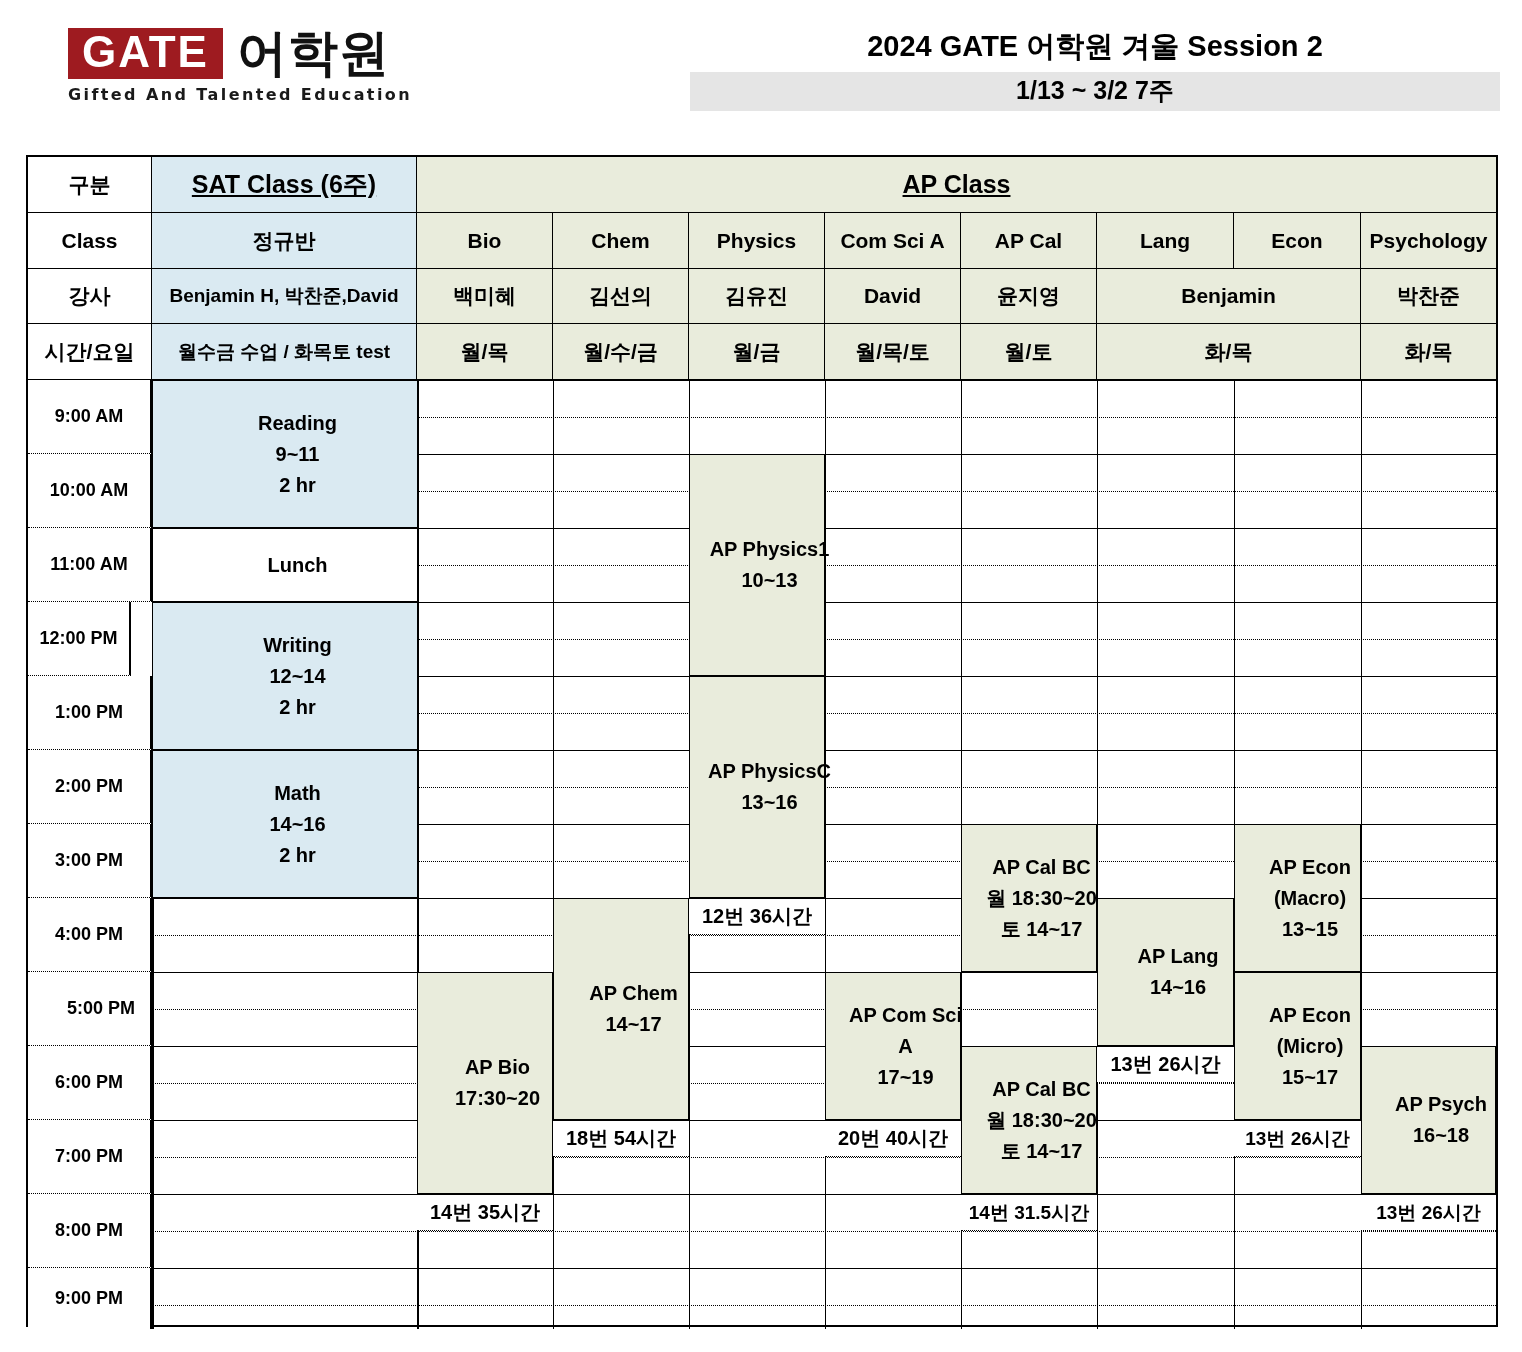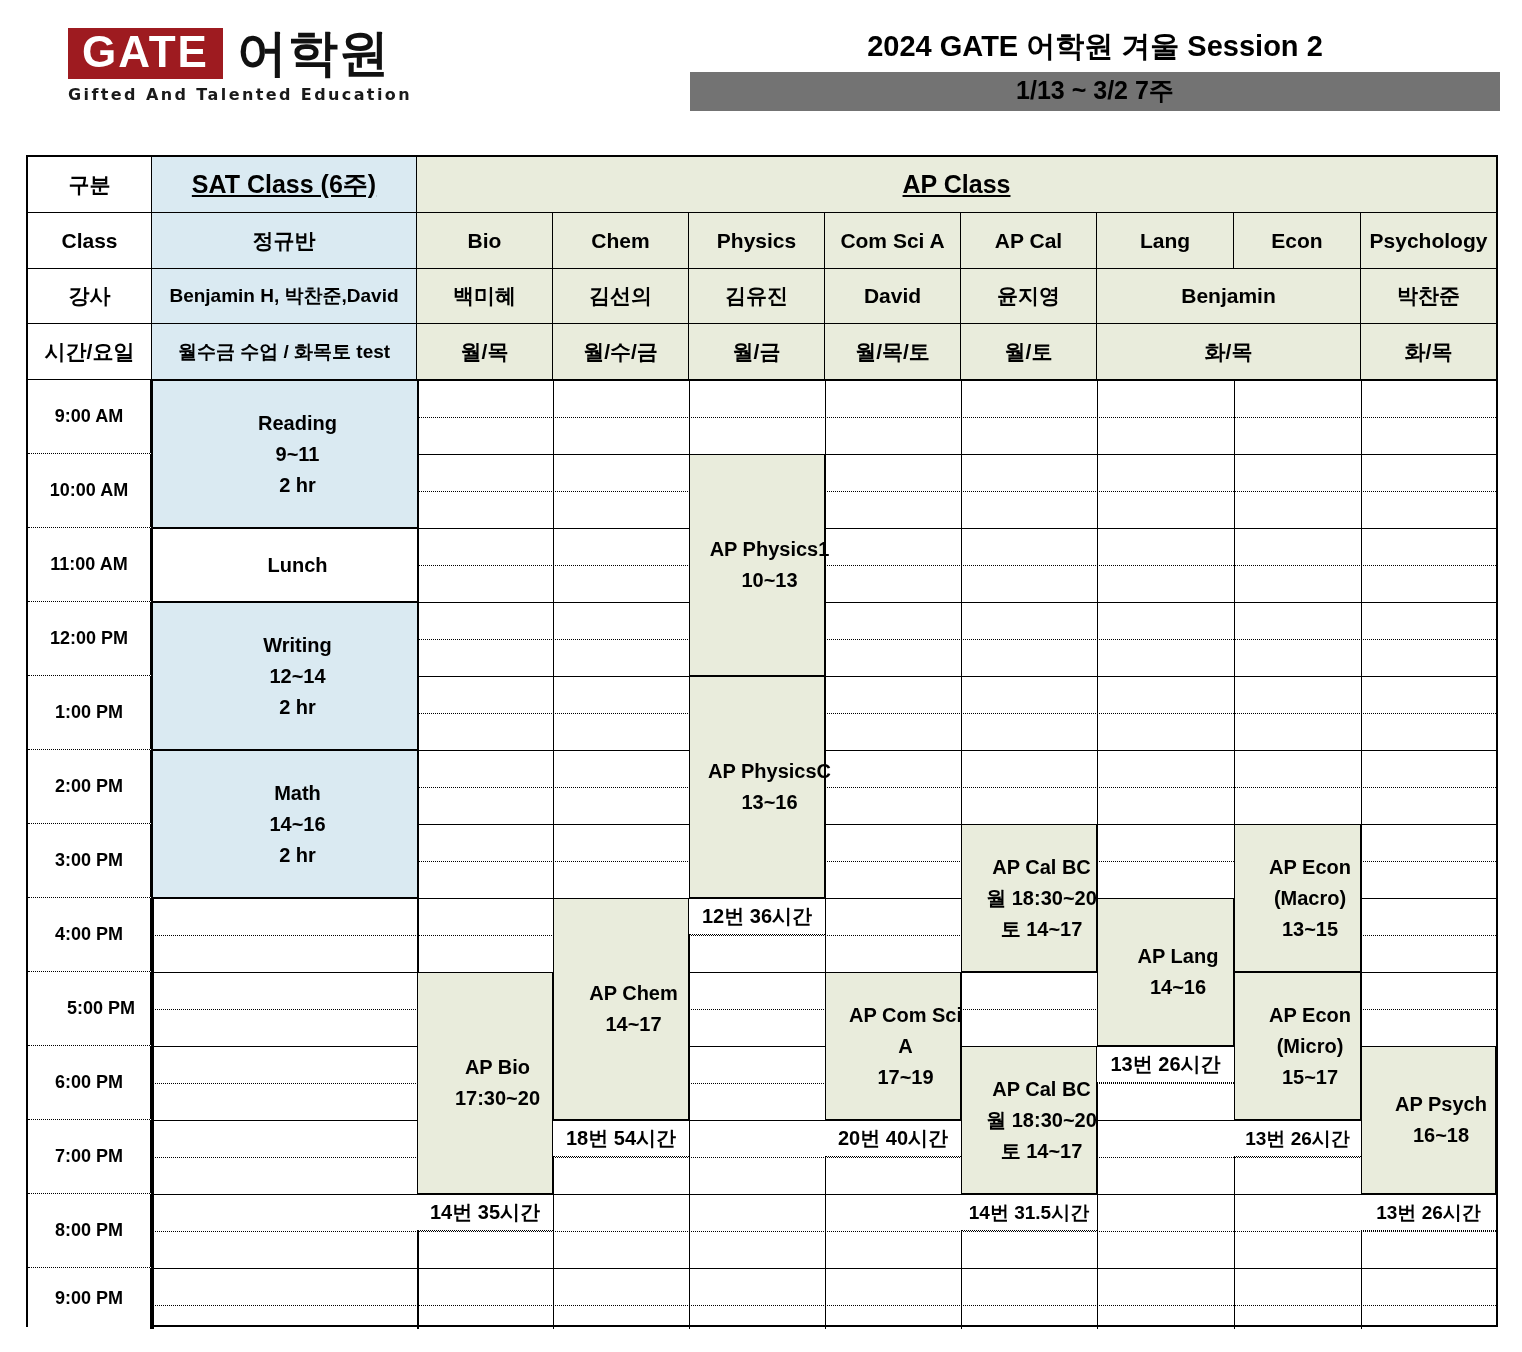--- a/index.html
+++ b/index.html
@@ -57,21 +57,21 @@
   }
   #main-title {
     font-size: 29px;
     font-weight: bold;
     color: #000000;
     letter-spacing: 0px;
     line-height: 1.25;
   }
   #sub-title {
     margin-top: 8px;
-    background: #737373;
+    background: #e5e5e5;
     font-size: 25px;
     font-weight: bold;
     color: #000000;
     padding: 4px 0 6px 0;
     line-height: 1.15;
   }
 
   
   #table {
     position: absolute;
@@ -221,21 +221,21 @@
     <div class="cell hcell green" style="left:525px;  top:167px; width:136px; height:56px;">월/수/금</div>
     <div class="cell hcell green" style="left:661px;  top:167px; width:136px; height:56px;">월/금</div>
     <div class="cell hcell green" style="left:797px;  top:167px; width:136px; height:56px;">월/목/토</div>
     <div class="cell hcell green" style="left:933px;  top:167px; width:136px; height:56px;">월/토</div>
     <div class="cell hcell green" style="left:1069px; top:167px; width:264px; height:56px;">화/목</div>
     <div class="cell hcell green nb-r" style="left:1333px; top:167px; width:135px; height:56px;">화/목</div>
 
     <div class="cell timecell time-dot" style="left:0; top:223px;  width:124px; height:74px;">9:00 AM</div>
     <div class="cell timecell time-dot" style="left:0; top:297px;  width:124px; height:74px;">10:00 AM</div>
     <div class="cell timecell time-dot" style="left:0; top:371px;  width:124px; height:74px;">11:00 AM</div>
-    <div class="cell timecell time-dot" style="left:0; top:445px;  width:124px; height:74px;">12:00 PM</div>
+    <div class="cell timecell time-dot" style="left:0; top:445px;  width:103px; height:74px;">12:00 PM</div>
     <div class="cell timecell time-dot" style="left:0; top:519px;  width:124px; height:74px;">1:00 PM</div>
     <div class="cell timecell time-dot" style="left:0; top:593px;  width:124px; height:74px;">2:00 PM</div>
     <div class="cell timecell time-dot" style="left:0; top:667px;  width:124px; height:74px;">3:00 PM</div>
     <div class="cell timecell time-dot" style="left:0; top:741px;  width:124px; height:74px;">4:00 PM</div>
     <div class="cell timecell time-dot" style="left:0; top:815px;  width:124px; height:74px;padding-left:24px;">5:00 PM</div>
     <div class="cell timecell time-dot" style="left:0; top:889px;  width:124px; height:74px;">6:00 PM</div>
     <div class="cell timecell time-dot" style="left:0; top:963px;  width:124px; height:74px;">7:00 PM</div>
     <div class="cell timecell time-dot" style="left:0; top:1037px; width:124px; height:74px;">8:00 PM</div>
     <div class="cell timecell" style="left:0; top:1111px; width:124px; height:61px;">9:00 PM</div>
 

